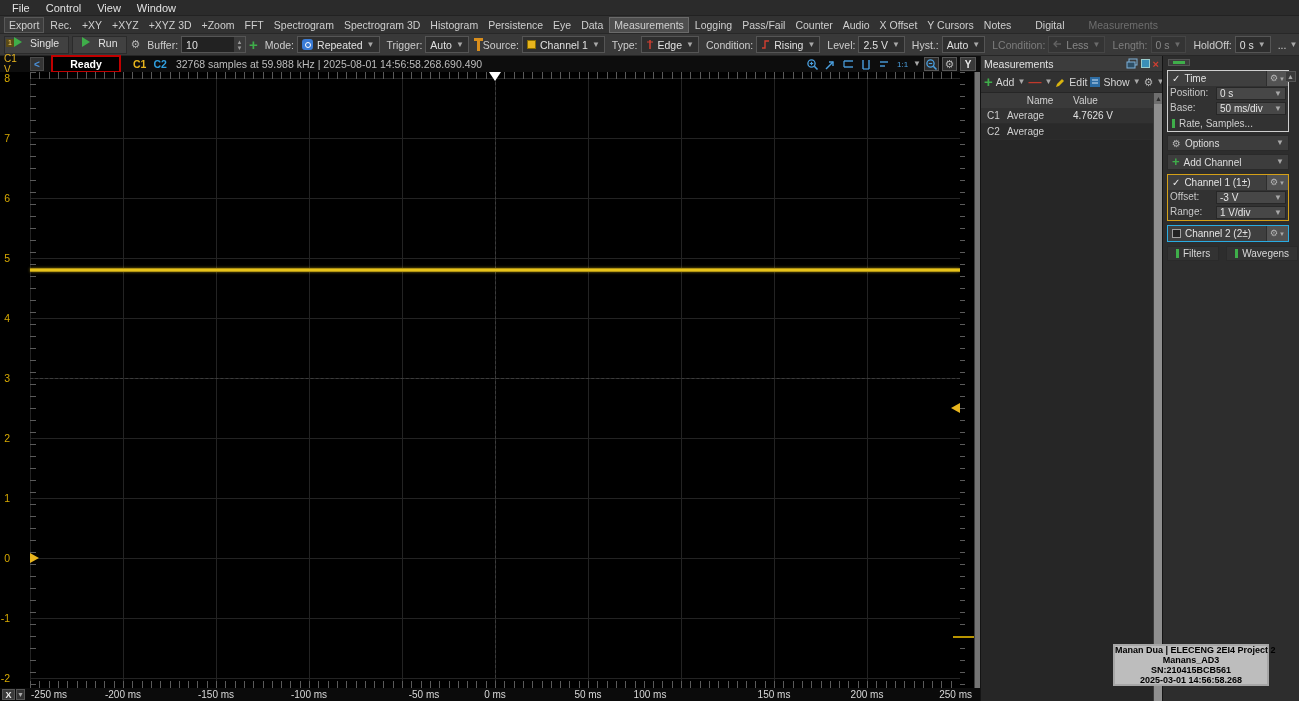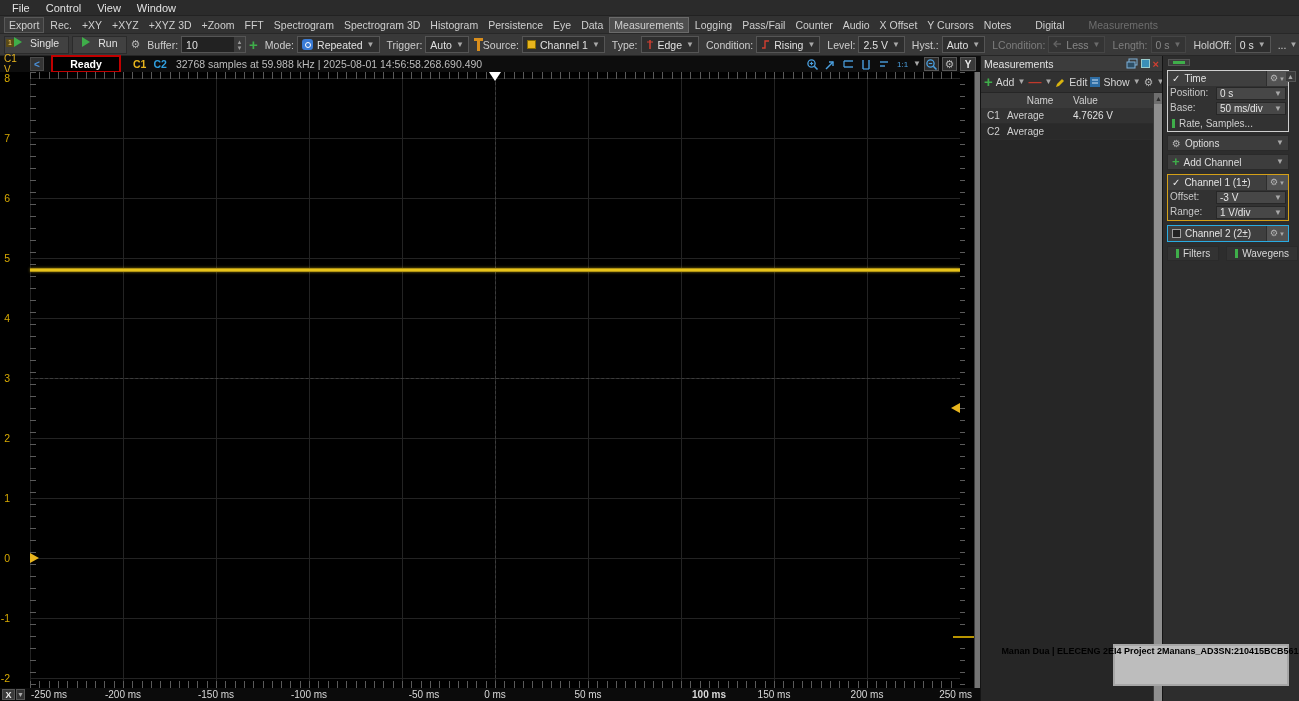--- a/index.html
+++ b/index.html
@@ -125,21 +125,21 @@
   .ratebtn{height:15px;background:#323232;display:flex;align-items:center;gap:4px;padding-left:4px;color:#cfcfcf}
   .greenbar{display:inline-block;width:3px;height:9px;background:#3fae4a}
   .prow{margin:3px 10px 0 4px;height:16px;background:#3d3d3d;border:1px solid #2a2a2a;display:flex;align-items:center;gap:4px;padding:0 4px;color:#dedede}
   .prow .caret{margin-left:auto}
   .checkmark{color:#e8e8e8;font-size:10px}
   .uncheck{width:9px;height:9px;border:1px solid #a0a0a0;background:#222}
   .fwrow{margin:4px 10px 0 4px;display:flex;gap:7px}
   .fwbtn{height:15px;background:#333;border:1px solid #2a2a2a;display:inline-flex;align-items:center;gap:4px;padding:0 8px;color:#d8d8d8}
 
   
-  .overlay{position:absolute;left:1113px;top:644px;width:176px;height:42px;background:#bdbdbd;border:2px solid #a6a6a6;z-index:20;display:flex;flex-direction:row;justify-content:center}
+  .overlay{position:absolute;left:1113px;top:644px;width:156px;height:42px;background:#bdbdbd;border:2px solid #a6a6a6;z-index:20;display:flex;flex-direction:column;justify-content:center}
   .overlay .oline{color:#000;font-weight:bold;font-size:9px;line-height:10px;text-align:center;white-space:nowrap}
   svg{display:block}
 </style>
 </head>
 <body>
 
 <div id="app">
 
   <div class="menubar">
     <div>
@@ -364,21 +364,21 @@
       </span>
       <span>
 
       <span class="xlab" style="left: 31px; transform: none;">-250 ms</span>
           <span class="xlab" style="left: 123px; transform: translateX(-50%);">-200 ms</span>
           <span class="xlab" style="left: 216px; transform: translateX(-50%);">-150 ms</span>
           <span class="xlab" style="left: 309px; transform: translateX(-50%);">-100 ms</span>
           <span class="xlab" style="left: 424px; transform: translateX(-50%);">-50 ms</span>
           <span class="xlab" style="left: 495px; transform: translateX(-50%);">0 ms</span>
           <span class="xlab" style="left: 588px; transform: translateX(-50%);">50 ms</span>
-          <span class="xlab" style="left: 709px; transform: translateX(-50%); font-weight: bold;">100 ms</span>
+          <span class="xlab" style="left: 650px; transform: translateX(-50%);">100 ms</span>
           <span class="xlab" style="left: 774px; transform: translateX(-50%);">150 ms</span>
           <span class="xlab" style="left: 867px; transform: translateX(-50%);">200 ms</span>
           <span class="xlab" style="left: 972px; transform: translateX(-100%);">250 ms</span>
         </span>
     </div>
   </div>
 
   <div class="meas">
     <div class="mtitle">
       <span>Measurements</span>

